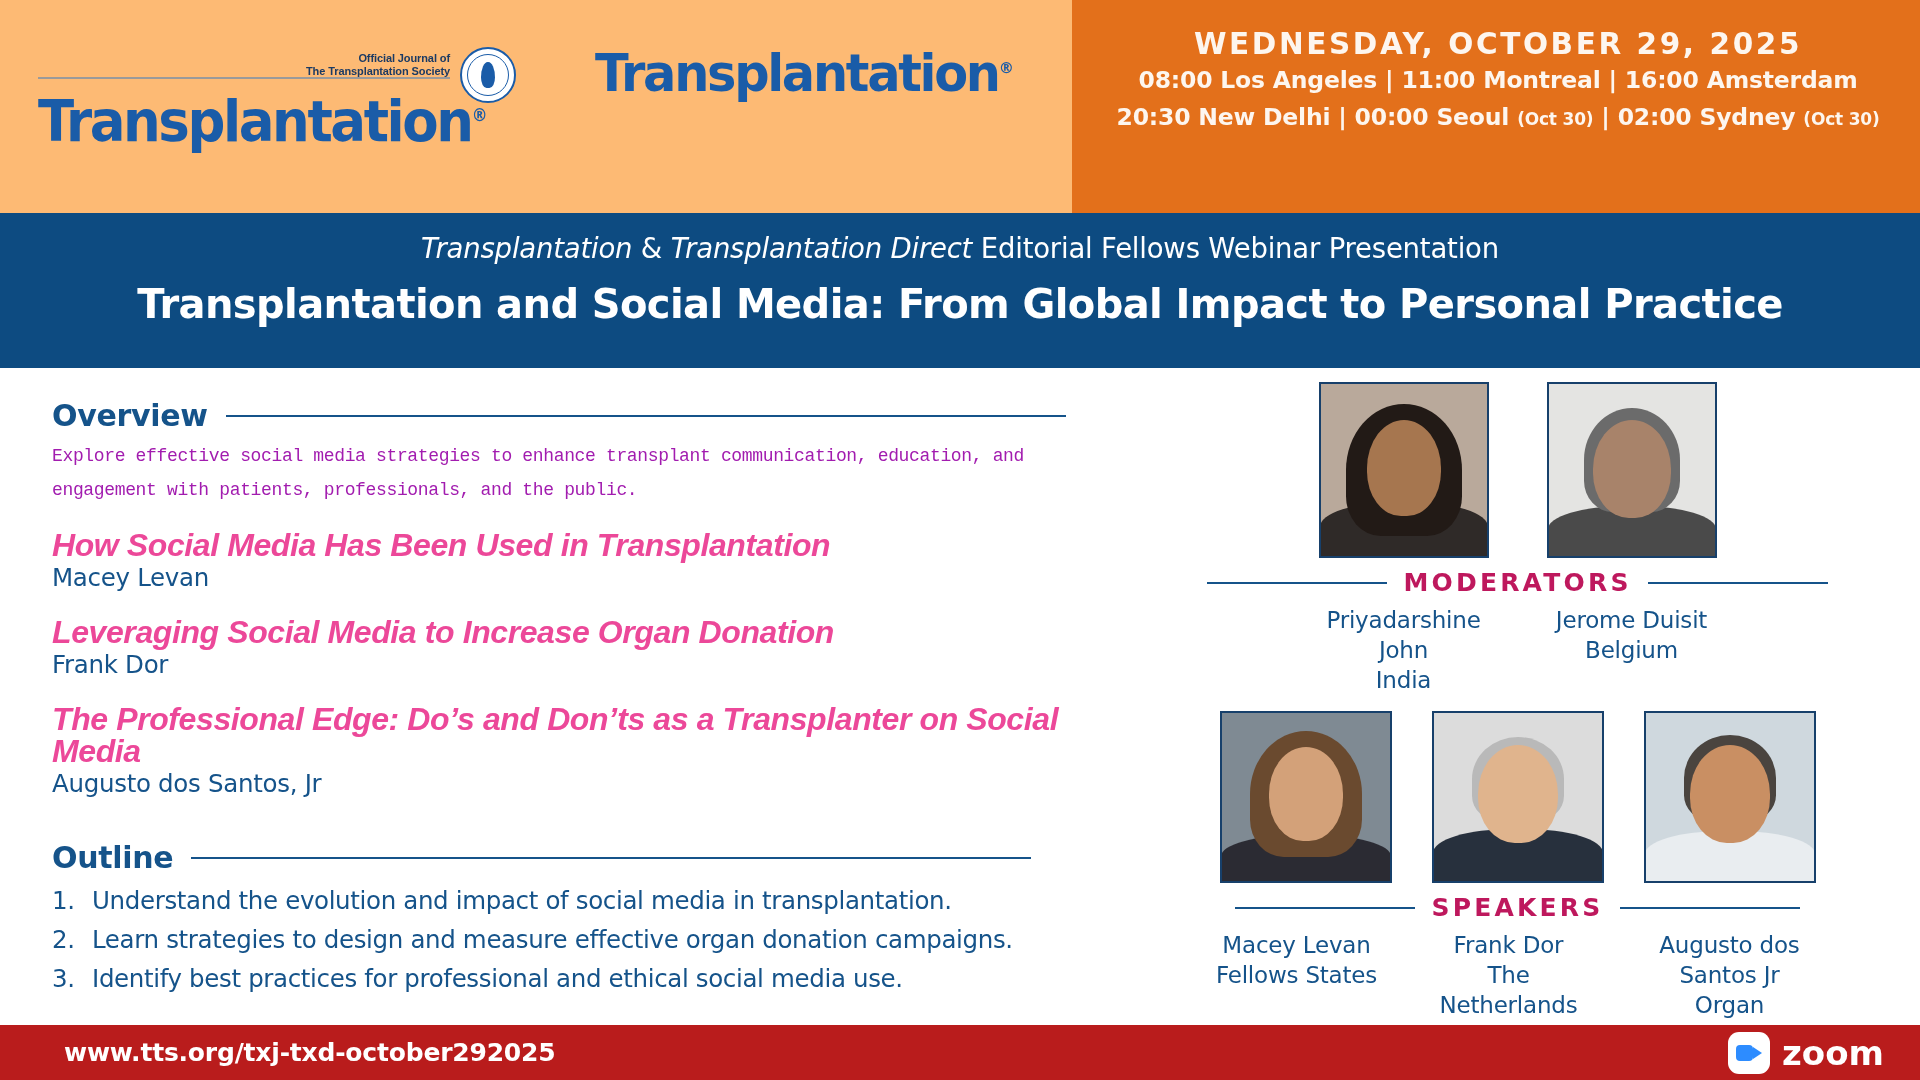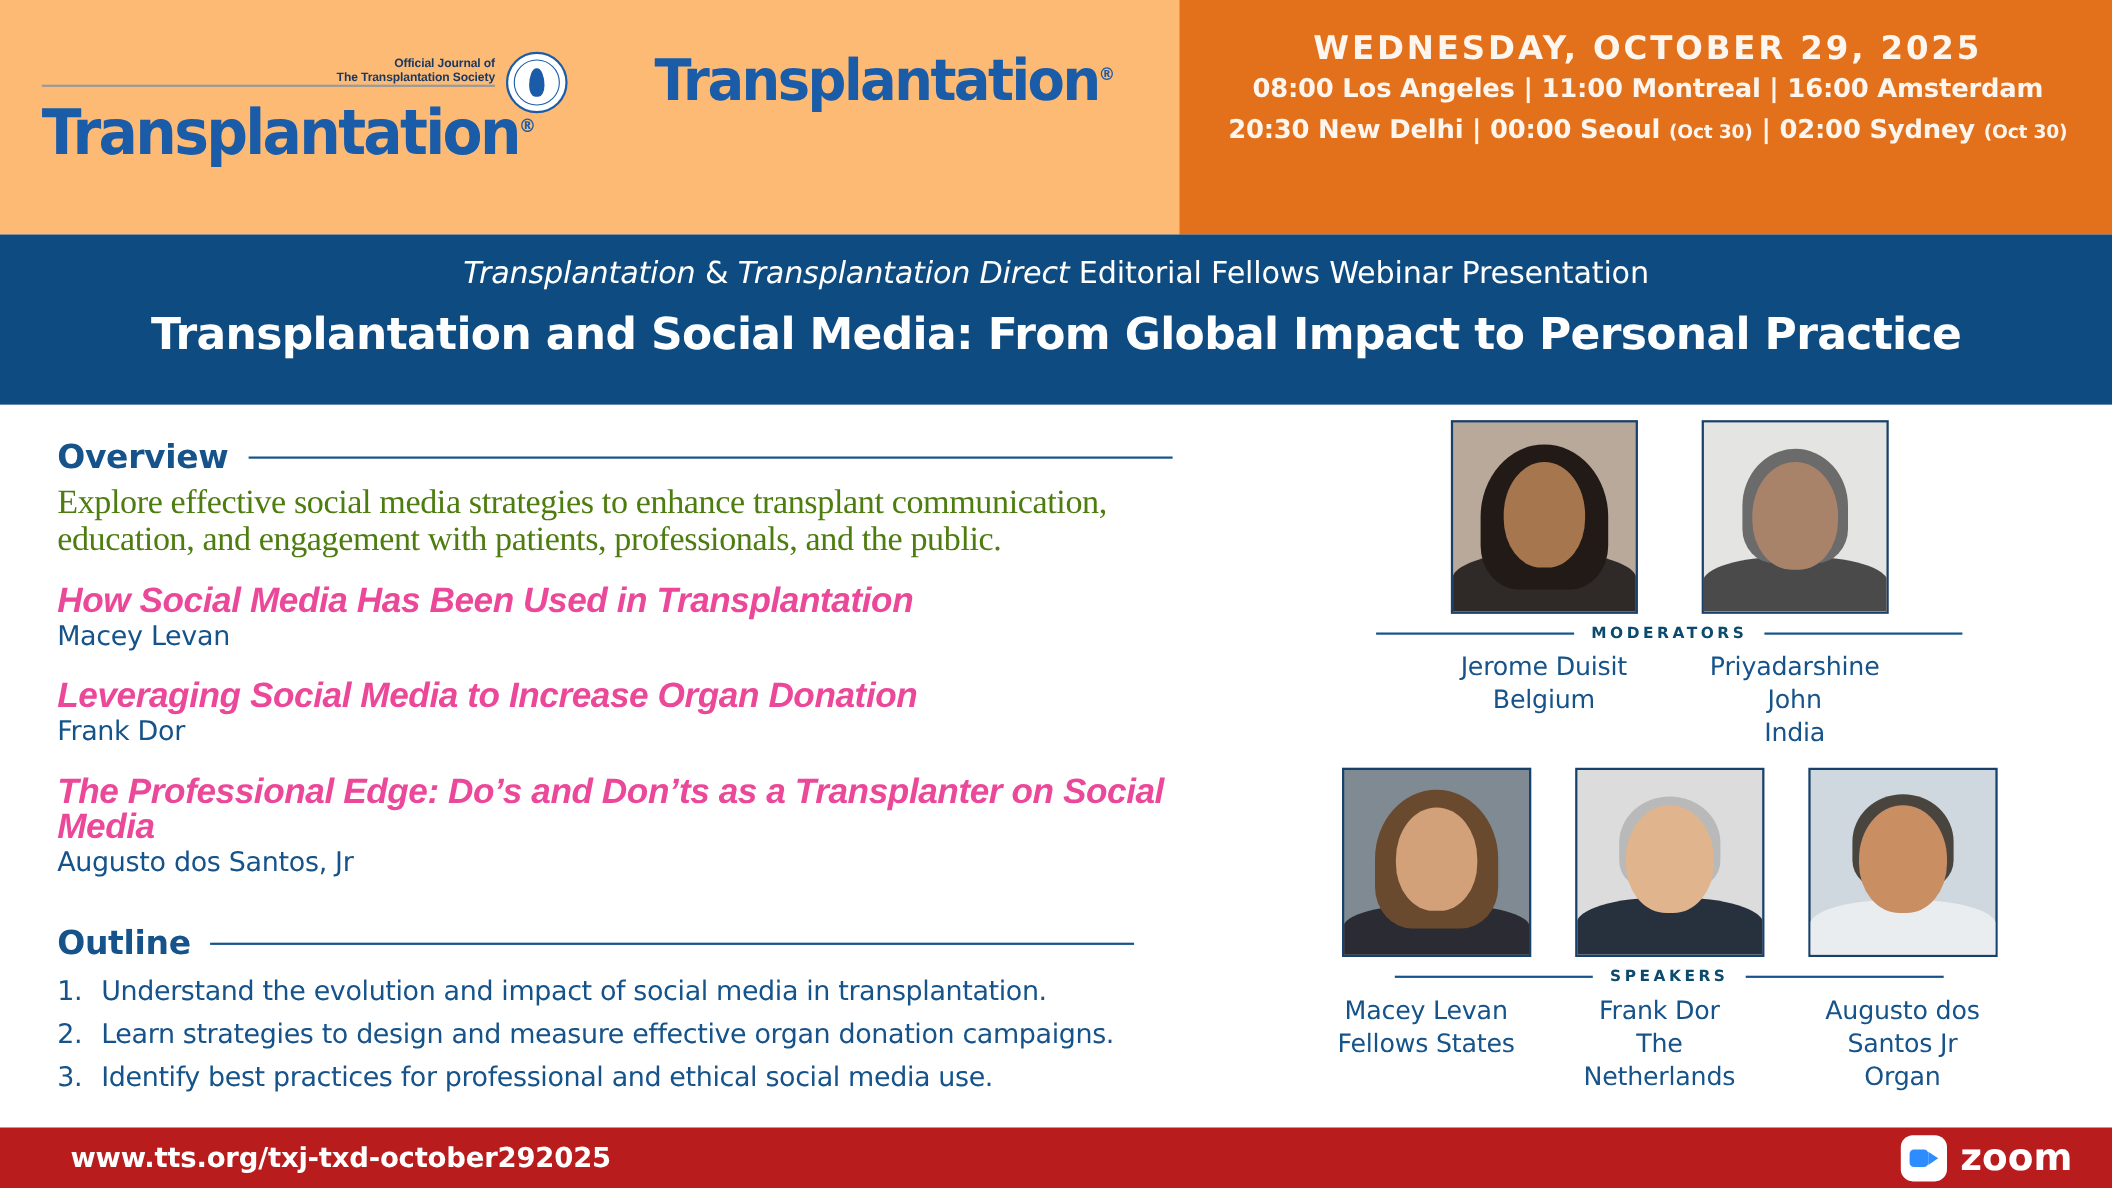--- a/index.html
+++ b/index.html
@@ -244,24 +244,24 @@
     white-space: nowrap;
   }
   .sec-head-rule {
     flex: 1 1 auto;
     height: 2px;
     background: #15538a;
     max-width: 840px;
   }
 
   .overview-text {
-    font-family: Liberation Serif, serif;
-    font-size: 31px;
+    font-family: Liberation Mono, monospace;
+    font-size: 18px;
     line-height: 34px;
-    color: #4d7c0f;
+    color: #a21caf;
     letter-spacing: -0.35px;
     max-width: 1040px;
   }
 
   .talk {
     margin-top: 22px;
   }
   .talk-title {
     font-family: Liberation Sans, sans-serif;
     font-weight: bold;
@@ -373,23 +373,23 @@
     margin-top: 10px;
   }
   .role-rule {
     height: 2px;
     background: #15538a;
     width: 180px;
   }
   .role-label {
     font-family: "DejaVu Sans", sans-serif;
     font-weight: bold;
-    font-size: 14px;
+    font-size: 25px;
     letter-spacing: 3.2px;
-    color: #0c4a6e;
+    color: #be185d;
     white-space: nowrap;
   }
 
   
   .footer {
     position: absolute;
     left: 0;
     bottom: 0;
     width: 100%;
     height: 55px;
@@ -556,26 +556,26 @@
       </div>
 
       <div class="role-divider">
         <div class="role-rule"></div>
         <div class="role-label">MODERATORS</div>
         <div class="role-rule"></div>
       </div>
 
       <div class="people-row" style="align-items:flex-start;gap:58px;">
         <div class="person" style="width:170px;">
+          <div class="person-name">Priyadarshine John</div>
+          <div class="person-country">India</div>
+        </div>
+        <div class="person" style="width:170px;">
           <div class="person-name">Jerome Duisit</div>
           <div class="person-country">Belgium</div>
-        </div>
-        <div class="person" style="width:170px;">
-          <div class="person-name">Priyadarshine John</div>
-          <div class="person-country">India</div>
         </div>
       </div>
 
       <div class="people-row speakers-row">
         <div class="person">
           <div class="photo" style="width:172px;height:172px;background:#7f8a93;">
             <div class="shoulders" style="width:170px;height:46px;background:#2b2b33;"></div>
             <div class="hair" style="width:112px;height:126px;top:18px;background:#6a4a2f;"></div>
             <div class="head" style="width:74px;height:94px;top:34px;background:#d3a179;"></div>
           </div>

